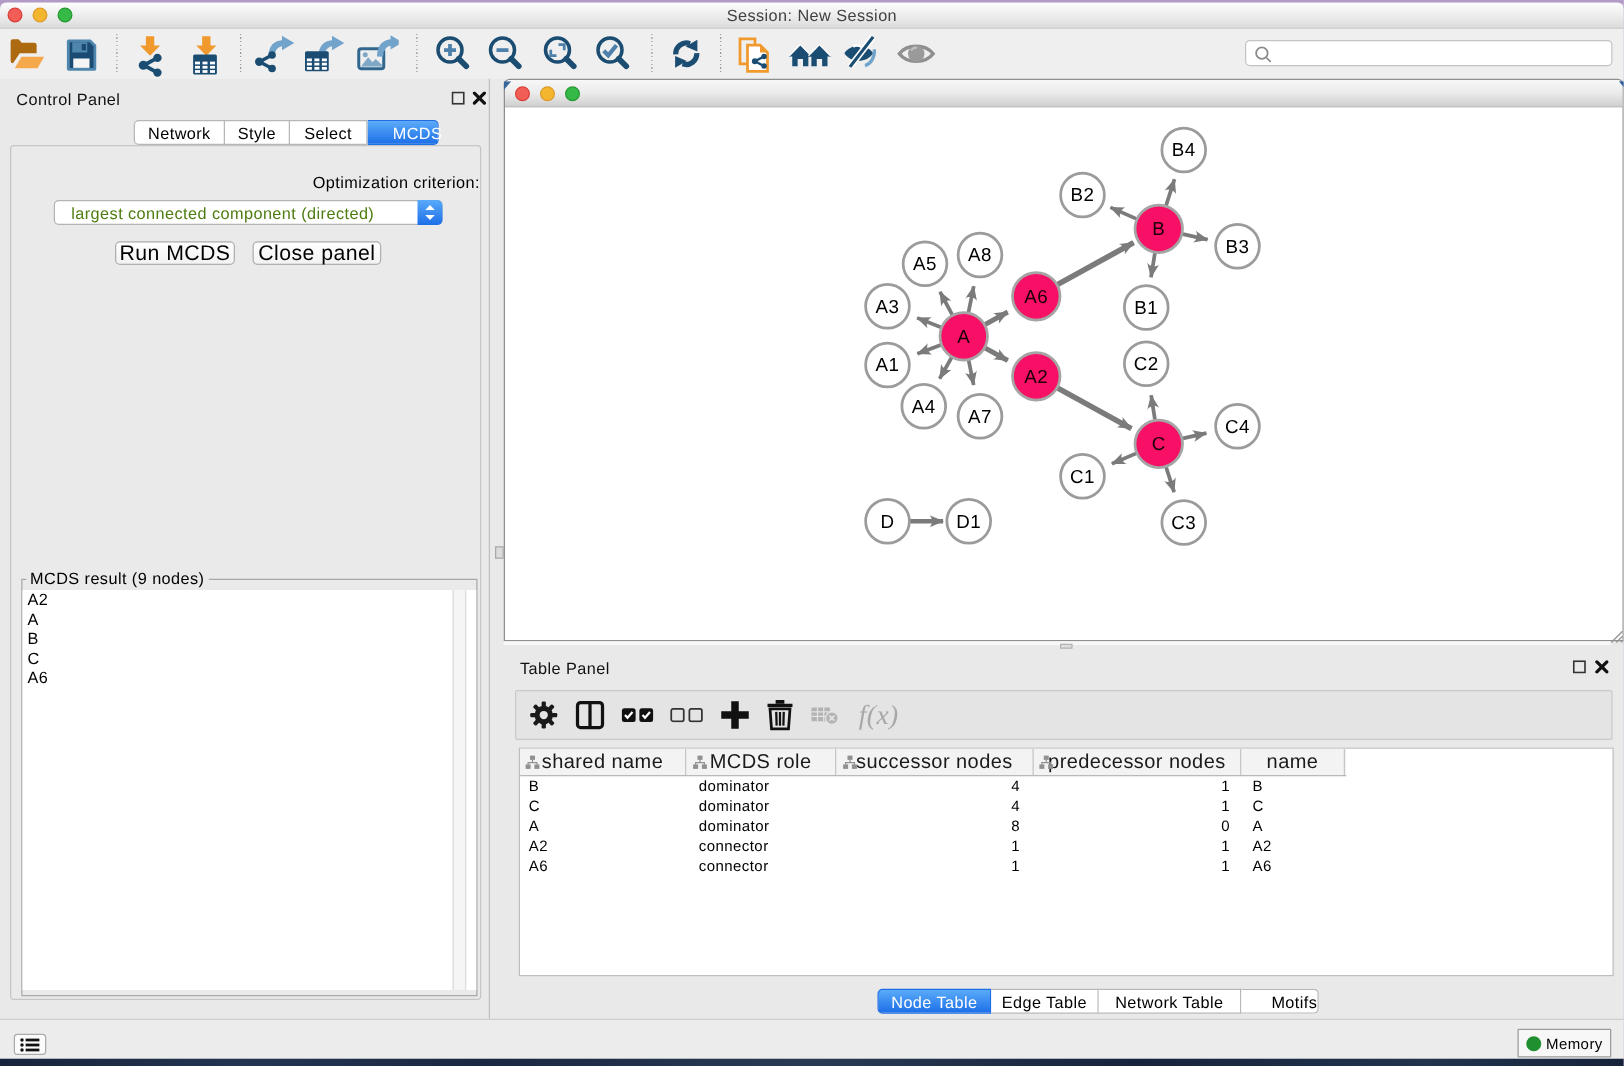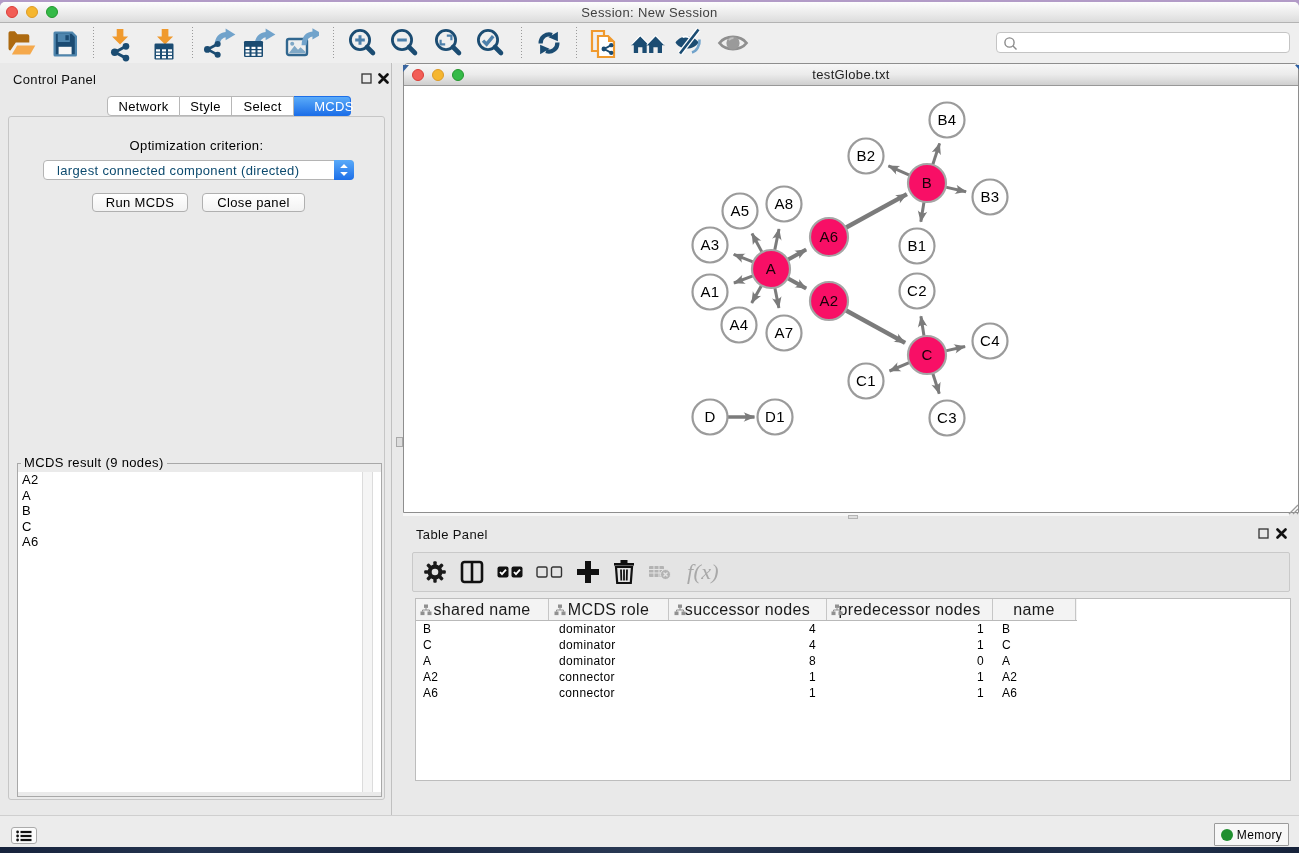--- a/index.html
+++ b/index.html
@@ -23,25 +23,25 @@
 
 #cpanel { position:absolute; left:0; top:61px; width:392px; height:752px; background:#e9e9e9; border-right:1px solid #c0c0c0;text-decoration:underline; }
 #cpanel .ptitle { position:absolute; left:13px; top:9px; font-size:13px; color:#111; }
 
 .segtabs { position:absolute; display:flex; height:20px; font-size:13px;margin-left:29px; }
 .seg { background:#fff; border:1px solid #b7b7b7; border-left:none; color:#000; display:flex; align-items:center; justify-content:center; }
 .seg.first { border-left:1px solid #b7b7b7; border-radius:4px 0 0 4px; }
 .seg.last { border-radius:0 4px 4px 0;padding-left:24px; }
 .seg.sel { background:linear-gradient(#5aabf9, #1d6fe8); color:#fff; border-color:#1d6fe8; }
 #cpane { position:absolute; left:8px; top:53px; width:377px; height:684px; background:#eaeaea; border:1px solid #c6c6c6; border-radius:3px; }
-#optlabel { position:absolute; left:0; width:100%; top:21px; text-align:center; font-size:13px; color:#000; }
-#combo { position:absolute; left:34px; top:43px; width:311px; height:20px; background:#fff; border:1px solid #b4b4b4; border-radius:4px; font-size:13px; color:#0c4a6e; }
+#optlabel { position:absolute; left:0; width:100%; top:21px; text-align:right; font-size:13px; color:#000; }
+#combo { position:absolute; left:34px; top:43px; width:311px; height:20px; background:#fff; border:1px solid #b4b4b4; border-radius:4px; font-size:13px; color:#4d7c0f; }
 #combo .ctext { position:absolute; left:13px; top:2px; }
 #combo .spin { position:absolute; right:-1px; top:-1px; width:20px; height:20px; background:linear-gradient(#59aaf9,#1d6fe8); border-radius:0 4px 4px 0; }
-.btn { position:absolute; height:19px; background:linear-gradient(#ffffff,#f2f2f2); border:1px solid #b0b0b0; border-radius:4px; font-size:13px; display:flex; align-items:center; justify-content:center; color:#000; }
+.btn { position:absolute; height:19px; background:linear-gradient(#ffffff,#f2f2f2); border:1px solid #b0b0b0; border-radius:4px; font-size:17px; display:flex; align-items:center; justify-content:center; color:#000; }
 
 #fs { position:absolute; left:8px; top:346px; width:365px; height:334px; border:1px solid #a8a8a8; }
 #fslegend { position:absolute; left:3px; top:-9px; background:#eaeaea; padding:0 3px; font-size:13px; }
 #fslist { position:absolute; left:0px; top:8px; width:363px; height:320px; background:#fff; font-size:13px; }
 #fslist .it { padding-left:4px; height:15.5px; line-height:15.5px; }
 #fsscroll { position:absolute; right:8px; top:0; width:11px; height:100%; background:#f5f5f5; border-left:1px solid #dcdcdc; border-right:1px solid #dcdcdc; }
 
 #rightarea { position:absolute; left:393px; top:61px; width:906px; height:752px; background:#e9e9e9; }
 
 #netwin { position:absolute; left:10px; top:0px; width:896px; height:450px; background:#fff; border:1px solid #8e8e8e; border-radius:5px 5px 0 0; }
@@ -272,21 +272,20 @@
       </div>
     </div>
   </div>
 
   <div id="rightarea">
     <div id="netwin">
       <div id="nettitle">
         <div class="tl r" style="left:8px; top:5px;"></div>
         <div class="tl y" style="left:28px; top:5px;"></div>
         <div class="tl g" style="left:48px; top:5px;"></div>
-        <div class="title">testGlobe.txt</div>
       </div>
       <div id="graph">
           <svg id="gsvg" width="894" height="427" viewBox="0 0 894 427" style="position:absolute;left:0;top:22px;">
 <defs>
 <marker id="arr" markerUnits="userSpaceOnUse" markerWidth="14" markerHeight="12" refX="11.5" refY="5.5" orient="auto">
 <path d="M0.6,0.7 L12.2,5.5 L0.6,10.3 C3.3,7.9 3.3,3.1 0.6,0.7 z" fill="#7b7b7b"></path>
 </marker>
 </defs>
 <line x1="358.5" y1="167.1" x2="348.0" y2="147.5" stroke="#7b7b7b" stroke-width="3" marker-end="url(#arr)"></line>
 <line x1="370.5" y1="165.3" x2="375.0" y2="143.0" stroke="#7b7b7b" stroke-width="3" marker-end="url(#arr)"></line>
@@ -493,20 +492,26 @@
             </div>
             <div class="trow" style="left:0; top:86px; width:660px;">
               <span class="tc" style="left:7px;">A6</span>
               <span class="tc" style="left:143px;">connector</span>
               <span class="tc num" style="left:250px; width:150px;">1</span>
               <span class="tc num" style="left:411px; width:157px;">1</span>
               <span class="tc" style="left:586px;">A6</span>
             </div>
           </div>
       </div>
+      <div class="segtabs" style="left:270px; top:271px;">
+        <div class="seg first sel" style="width:91px;">Node Table</div>
+        <div class="seg" style="width:86px;">Edge Table</div>
+        <div class="seg" style="width:114px;">Network Table</div>
+        <div class="seg last" style="width:62px;">Motifs</div>
+      </div>
     </div>
   </div>
 
   <div id="statusbar">
     <div id="listbtn">
         <svg width="16" height="12" viewBox="0 0 16 12">
           <g fill="#111">
             <circle cx="1.6" cy="2" r="1.4"></circle>
             <circle cx="1.6" cy="6" r="1.4"></circle>
             <circle cx="1.6" cy="10" r="1.4"></circle>

